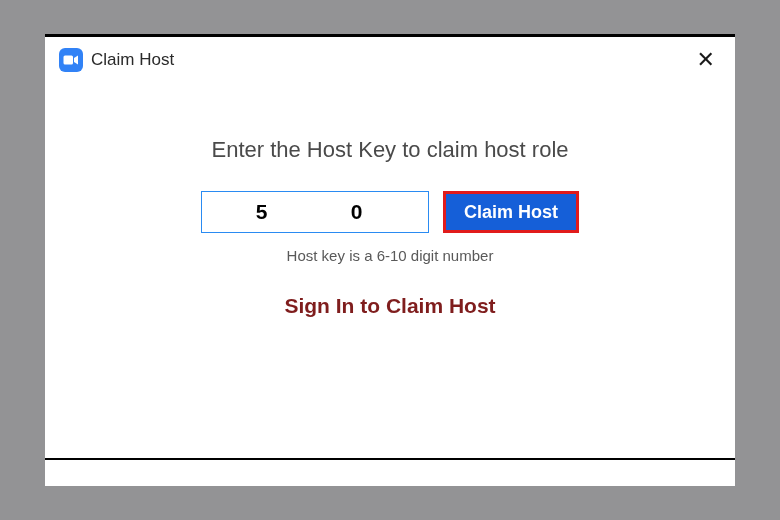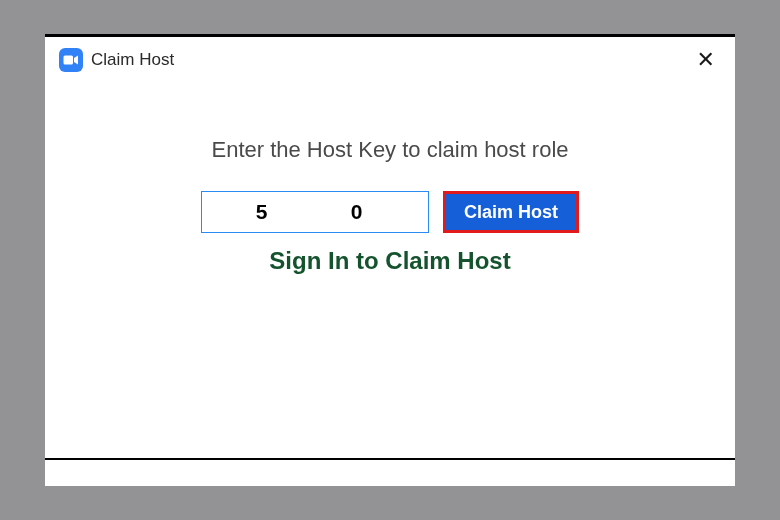--- a/index.html
+++ b/index.html
@@ -107,23 +107,23 @@
       color: #595959;
       margin-bottom: 30px;
     }
     .or-text {
       font-size: 18px;
       font-weight: 700;
       color: #2a2a2a;
       margin-bottom: 22px;
     }
     .signin-link {
-      font-size: 24px;
+      font-size: 21px;
       font-weight: 700;
-      color: #14532d;
+      color: #7f1d1d;
       cursor: pointer;
       text-decoration: none;
       display: inline-block;
     }
     .bottom-line {
       position: absolute;
       bottom: 26px;
       left: 0;
       right: 0;
       height: 2px;
@@ -149,19 +149,20 @@
   </div>
 
   <div class="content">
     <div class="headline">Enter the Host Key to claim host role</div>
 
     <div class="input-row">
       <input type="text" class="host-key-input" value="5    0" style="">
       <button class="claim-btn">Claim Host</button>
     </div>
 
+    <div class="hint">Host key is a 6-10 digit number</div>
 
 
     <a class="signin-link">Sign In to Claim Host</a>
   </div>
 
   <div class="bottom-line"></div>
 </div>
 
 </body></html>

